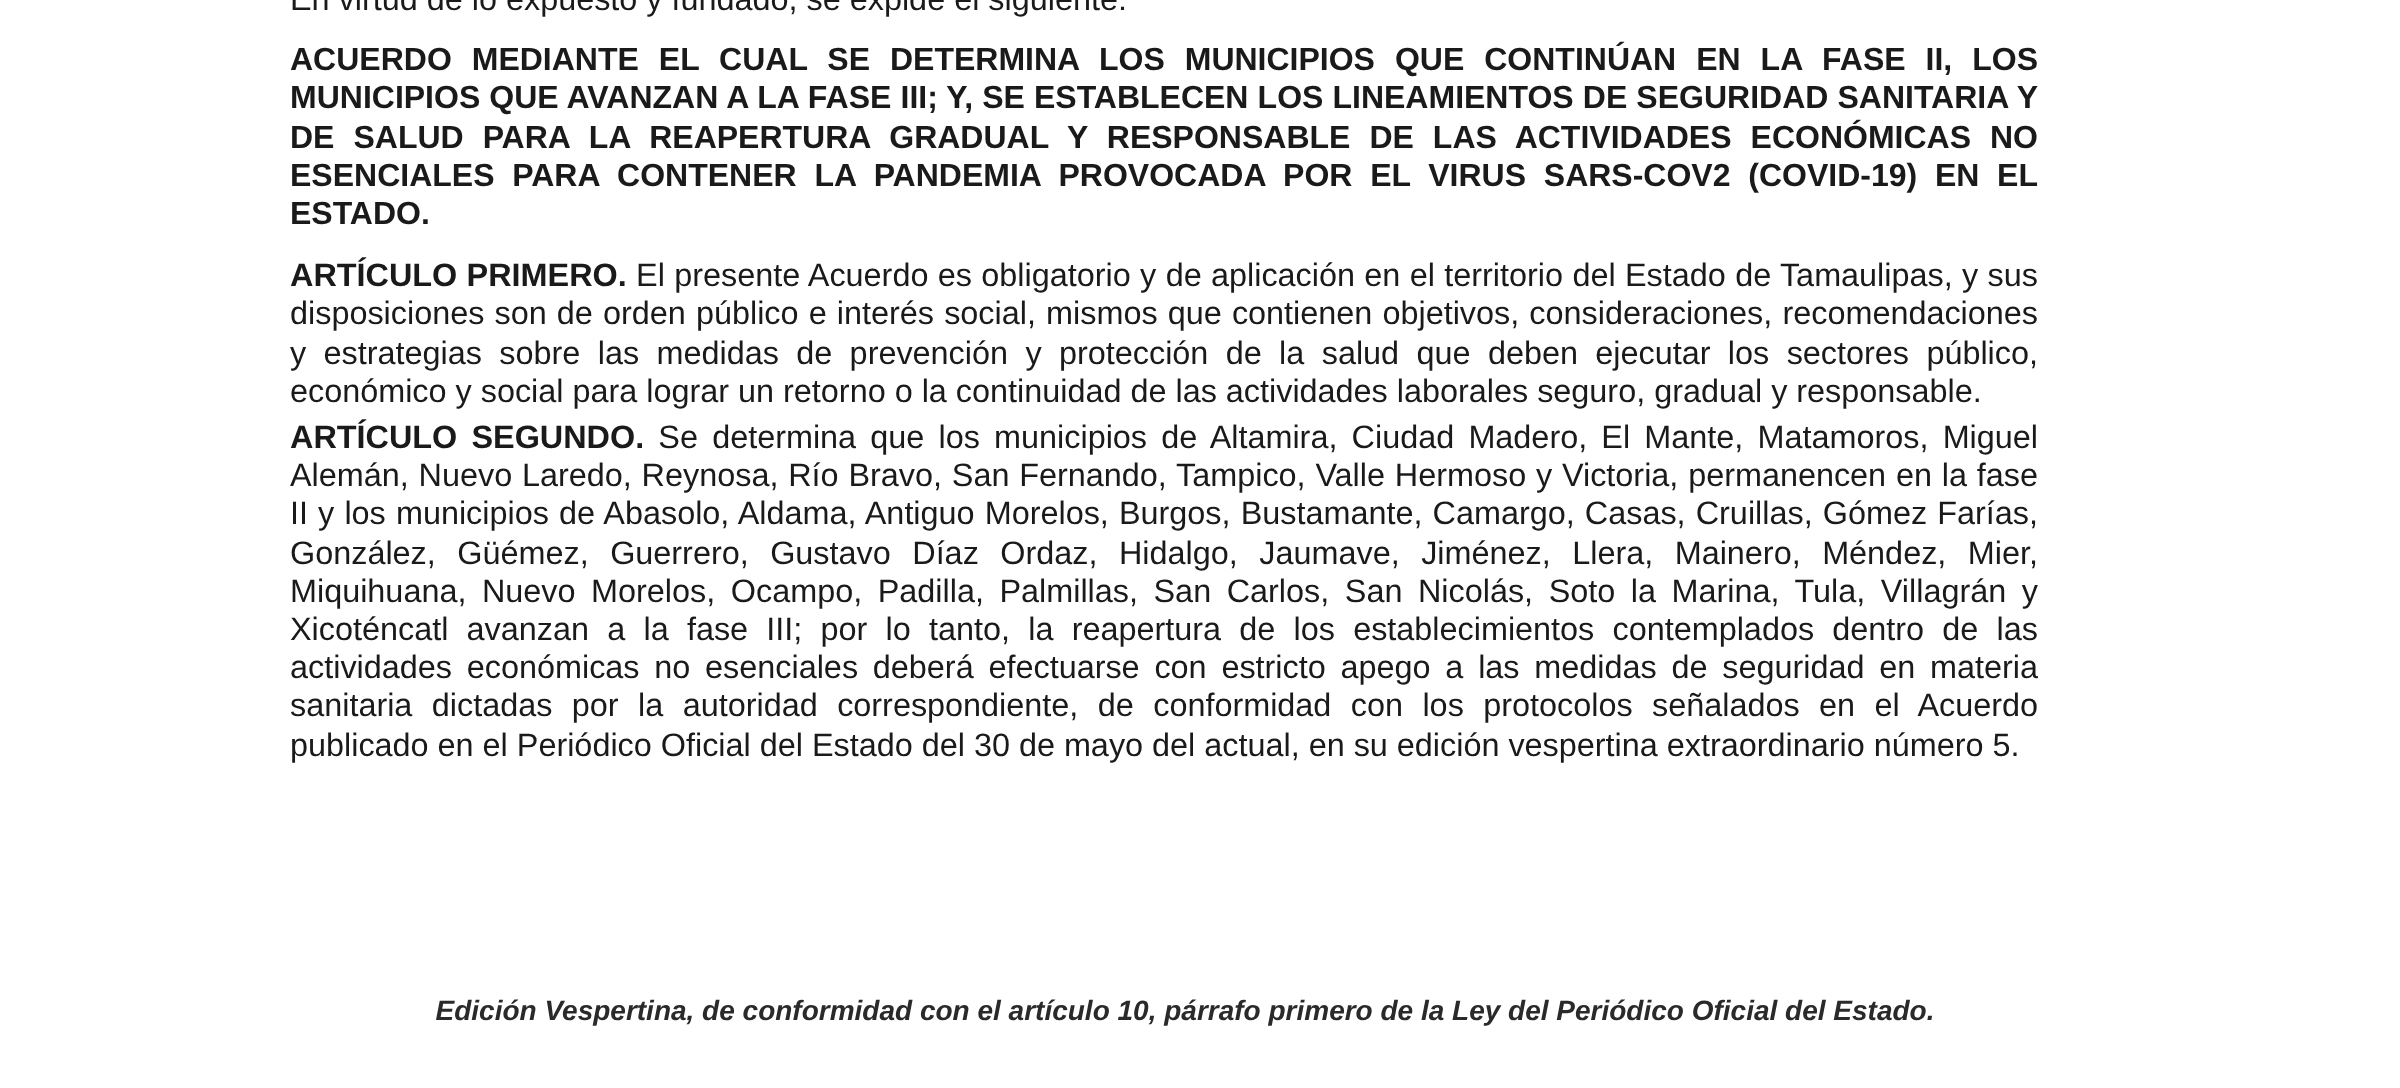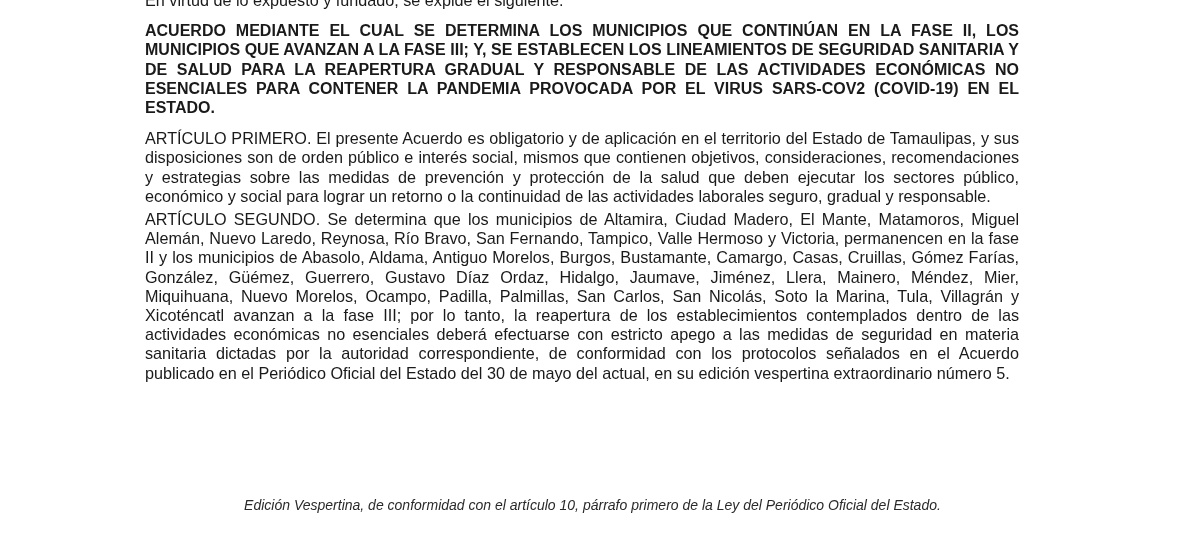--- a/index.html
+++ b/index.html
@@ -13,24 +13,24 @@
   .page {
     position: absolute; left: 145px; top: -9px; width: 874px;
     font-size: 16.2px; line-height: 19.2px;
   }
   .topline { margin: 0 0 11px 0; text-align: justify; }
   .title {
     font-weight: bold; text-align: justify; margin: 0 0 12px 0;
     font-size: 16px; line-height: 19.2px;
   }
   .article { text-align: justify; margin: 0 0 4px 0; }
-  .article .heading { font-weight: normal; }
+  .article .heading { font-weight: bold; }
   .footer {
     position: absolute; left: 0; width: 1185px; top: 497px;
-    text-align: center; font-style: italic; font-size: 14px; color: #2a2a2a;
+    text-align: center; font-style: italic; font-size: 14px; color: #2a2a2a; font-weight: bold;
   }
 </style>
 </head>
 <body>
 
 <div class="page">
   <p class="topline">En virtud de lo expuesto y fundado, se expide el siguiente:</p>
   <p class="title">ACUERDO MEDIANTE EL CUAL SE DETERMINA LOS MUNICIPIOS QUE CONTINÚAN EN LA FASE II, LOS MUNICIPIOS QUE AVANZAN A LA FASE III; Y, SE ESTABLECEN LOS LINEAMIENTOS DE SEGURIDAD SANITARIA Y DE SALUD PARA LA REAPERTURA GRADUAL Y RESPONSABLE DE LAS ACTIVIDADES ECONÓMICAS NO ESENCIALES PARA CONTENER LA PANDEMIA PROVOCADA POR EL VIRUS SARS-COV2 (COVID-19) EN EL ESTADO.</p>
   <p class="article">
     <span class="heading">ARTÍCULO PRIMERO.</span><span> El presente Acuerdo es obligatorio y de aplicación en el territorio del Estado de Tamaulipas, y sus disposiciones son de orden público e interés social, mismos que contienen objetivos, consideraciones, recomendaciones y estrategias sobre las medidas de prevención y protección de la salud que deben ejecutar los sectores público, económico y social para lograr un retorno o la continuidad de las actividades laborales seguro, gradual y responsable.</span>

